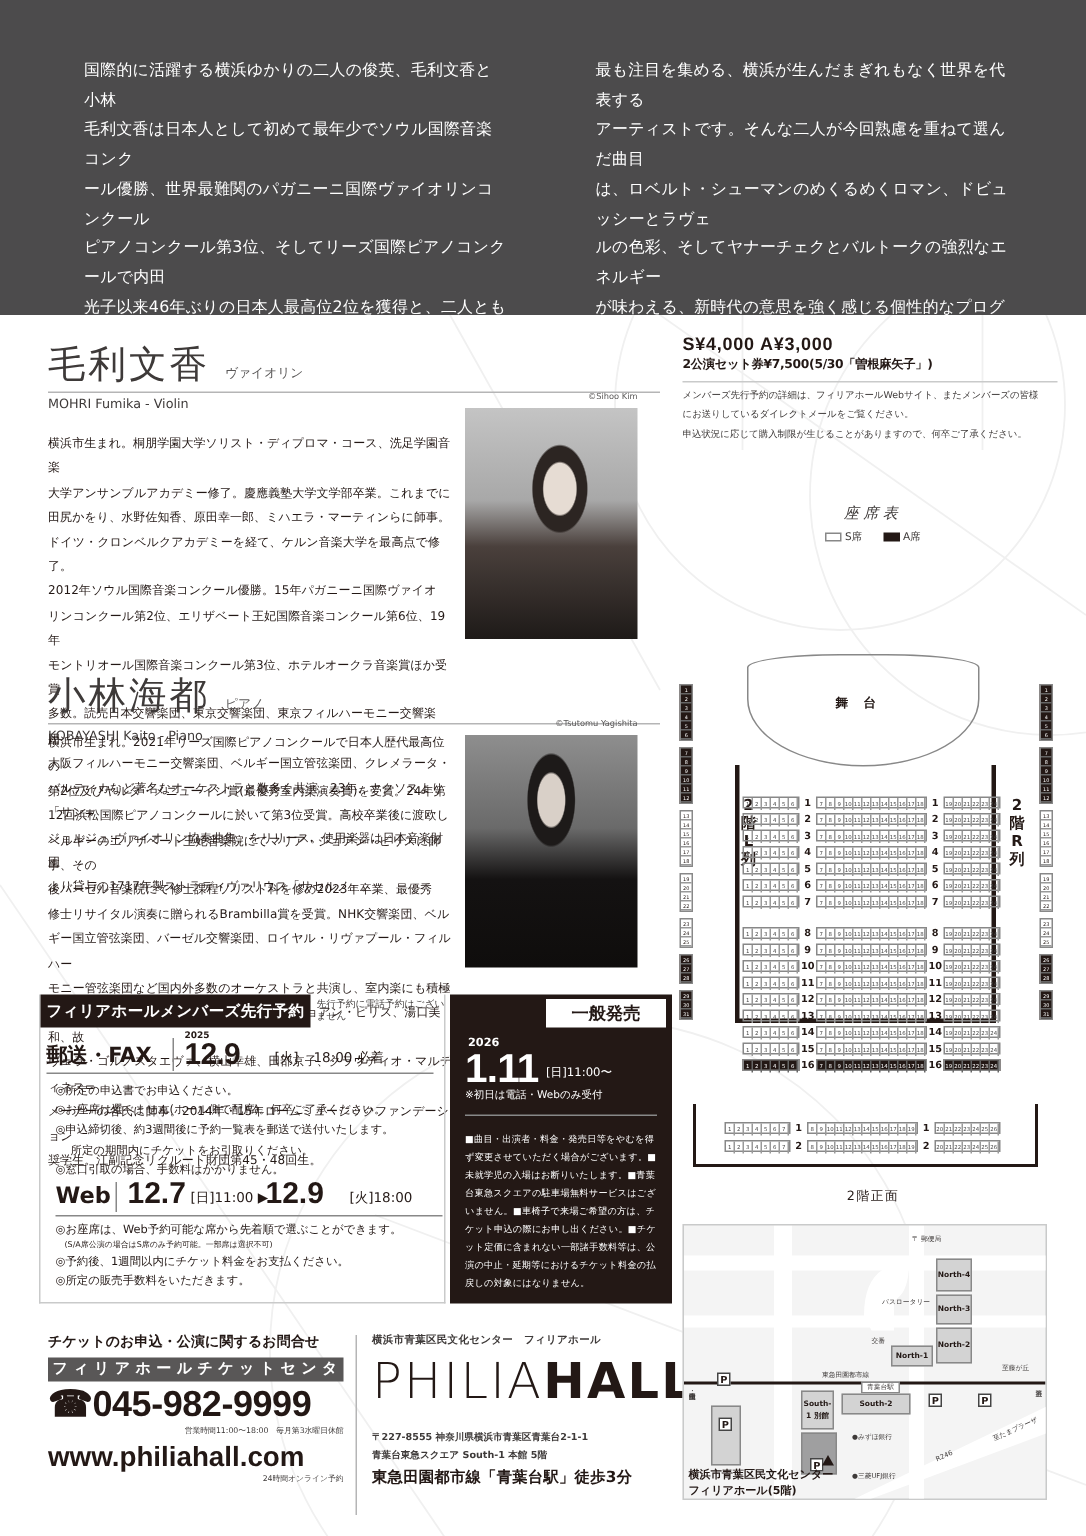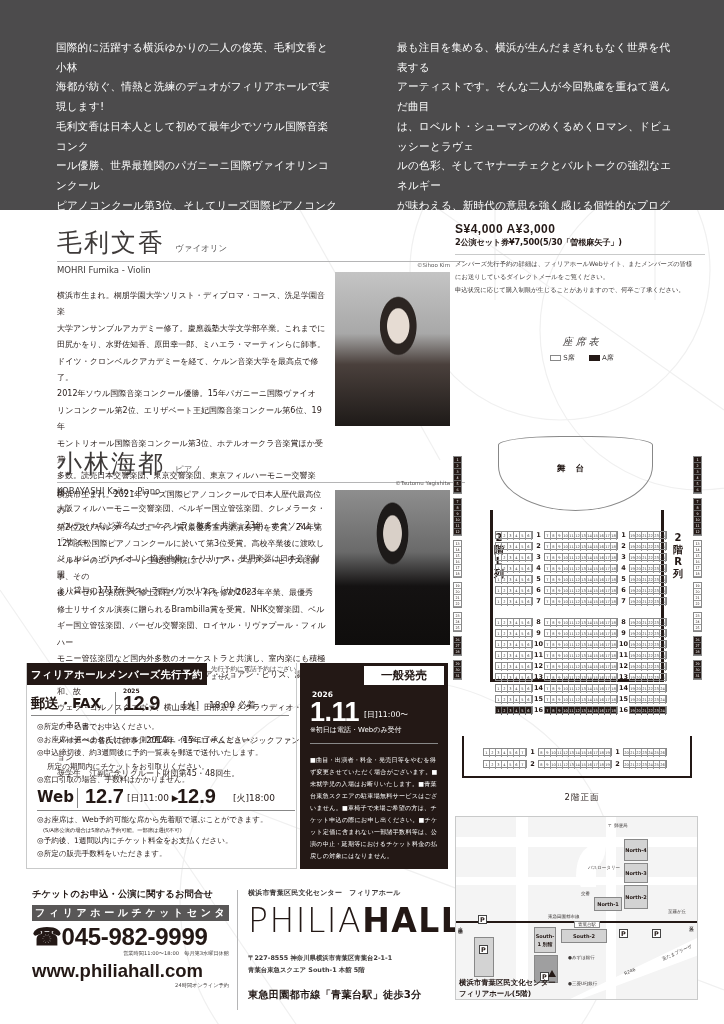--- a/index.html
+++ b/index.html
@@ -9,21 +9,21 @@
   
   .intro { position: absolute; left: 0; top: 0; width: 724px; height: 210px; background: #4c4b4c; }
   .intro-col { position: absolute; top: 38px; color: #fff; font-size: 10.6px; line-height: 19.7px; letter-spacing: 0.2px; }
   .intro-col.left { left: 56px; width: 282px; }
   .intro-col.right { left: 397px; width: 282px; }
 
   
   .deco { position: absolute; left: 0; top: 210px; width: 724px; height: 814px; pointer-events: none; }
 
   
-  .artist { position: absolute; left: 32px; width: 408px; margin-left: 25px; }
+  .artist { position: absolute; left: 32px; width: 408px; }
   .artist .name-row { display: flex; align-items: baseline; border-bottom: 1px solid #b5b5b6; padding-bottom: 2px; }
   .artist .jp-name { font-size: 25px; font-weight: 300; letter-spacing: 2px; color: #3e3a39; font-family: "DejaVu Sans", sans-serif; }
   .artist .instr { font-size: 8.5px; margin-left: 10px; color: #595757; }
   .artist .en-name { font-size: 8.5px; color: #3e3a39; margin-top: 3px; }
   .artist .bio { position: absolute; top: 62px; left: 0; width: 270px; font-size: 8px; line-height: 16.4px; letter-spacing: 0.05px; color: #231815; }
   .artist .photo { position: absolute; background: linear-gradient(160deg, #c9c9c9, #7d7d7d 55%, #3a3a3a); }
   .artist .credit { position: absolute; font-size: 5.5px; color: #595757; text-align: right; }
   .a1 { top: 226px; }
   .a2 { top: 447px; }
   .a1 .photo { left: 278px; top: 46px; width: 115px; height: 154px; background: radial-gradient(ellipse at 55% 35%, #e6dcd3 0 12%, #2c2522 13% 20%, transparent 21%), linear-gradient(180deg,#c4c4c4,#a8a8a8 40%,#4a403c 60%,#1e1a18); }
@@ -107,38 +107,37 @@
   .contact .url { font-size: 18.5px; font-weight: bold; font-family: "Liberation Sans", sans-serif; line-height: 22px; margin-top: 3px; }
   .contact .url-note { font-size: 5.2px; text-align: right; color: #3e3a39; width: 197px; }
   .vdiv { position: absolute; left: 237px; top: 890px; height: 120px; border-left: 1px solid #b5b5b6; }
 
   .hall { position: absolute; left: 248px; top: 888px; width: 190px; }
   .hall .org { font-size: 7px; font-weight: bold; color: #3e3a39; letter-spacing: 0.2px; }
   .hall .logo { margin-top: 4px; font-size: 33px; letter-spacing: 1.5px; line-height: 38px; font-family: "DejaVu Sans", sans-serif; }
   .hall .logo .thin { font-weight: 200; color: #231815; -webkit-text-stroke: 0; font-stretch: condensed; }
   .hall .logo .bold { font-weight: bold; }
   .hall .addr { margin-top: 13px; font-size: 6.4px; line-height: 11.5px; font-weight: bold; color: #3e3a39; }
-  .hall .access { font-size: 10.2px; font-weight: bold; margin-top: 12px; letter-spacing: 0.2px; }
+  .hall .access { font-size: 10.2px; font-weight: bold; margin-top: 2px; letter-spacing: 0.2px; }
 
   
   .map { position: absolute; left: 455px; top: 816px; width: 243px; height: 184px; background: #f4f4f4; border: 1px solid #c9caca; overflow: hidden; }
   .map .bld { position: absolute; background: #d3d3d3; border: 1px solid #888; font-size: 5px; font-weight: bold; text-align: center; color: #231815; }
   .map .p { position: absolute; width: 9px; height: 9px; border: 1px solid #444; background: #fff; font-size: 6.5px; font-weight: bold; text-align: center; line-height: 8px; }
   .map .rail { position: absolute; left: 0; top: 104px; width: 100%; border-top: 2px solid #231815; }
   .map .lbl { position: absolute; font-size: 4.5px; color: #3e3a39; white-space: nowrap; }
   .map .hall-name { position: absolute; left: 3px; top: 160px; font-size: 7.4px; font-weight: bold; line-height: 11px; color: #231815; }
   .map .tri { position: absolute; left: 92px; top: 153px; width: 0; height: 0; border-left: 4px solid transparent; border-right: 4px solid transparent; border-bottom: 7px solid #231815; }
 </style>
 </head>
 <body>
 
 <section class="intro">
   <div class="intro-col left">
     <div>国際的に活躍する横浜ゆかりの二人の俊英、毛利文香と小林</div>
-    <div>海都が紡ぐ、情熱と洗練のデュオがフィリアホールで実現します!</div>
     <div>毛利文香は日本人として初めて最年少でソウル国際音楽コンク</div>
     <div>ール優勝、世界最難関のパガニーニ国際ヴァイオリンコンクール</div>
     <div>ピアノコンクール第3位、そしてリーズ国際ピアノコンクールで内田</div>
     <div>光子以来46年ぶりの日本人最高位2位を獲得と、二人ともに今</div>
   </div>
   <div class="intro-col right">
     <div>最も注目を集める、横浜が生んだまぎれもなく世界を代表する</div>
     <div>アーティストです。そんな二人が今回熟慮を重ねて選んだ曲目</div>
     <div>は、ロベルト・シューマンのめくるめくロマン、ドビュッシーとラヴェ</div>
     <div>ルの色彩、そしてヤナーチェクとバルトークの強烈なエネルギー</div>

